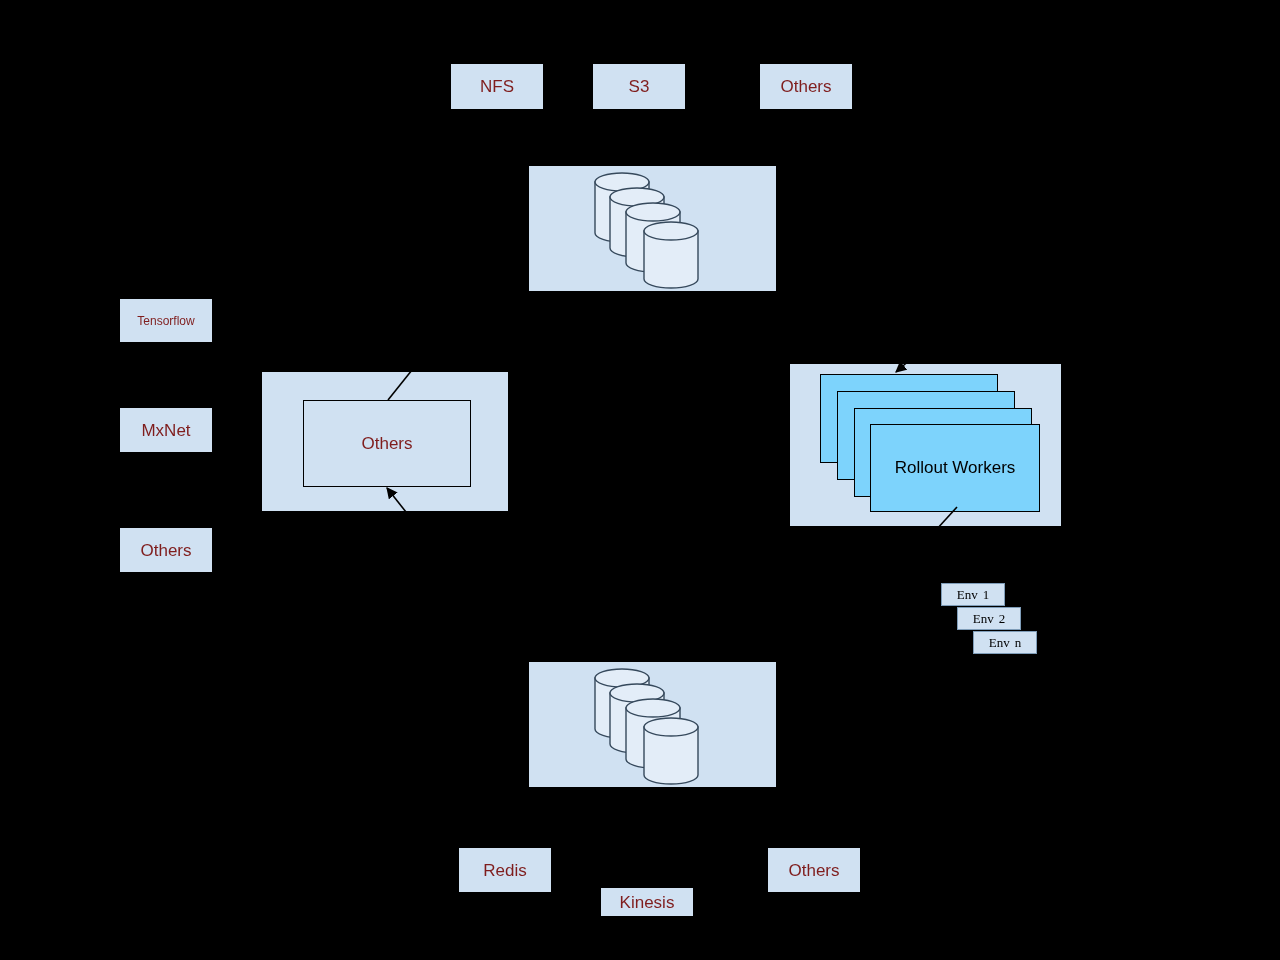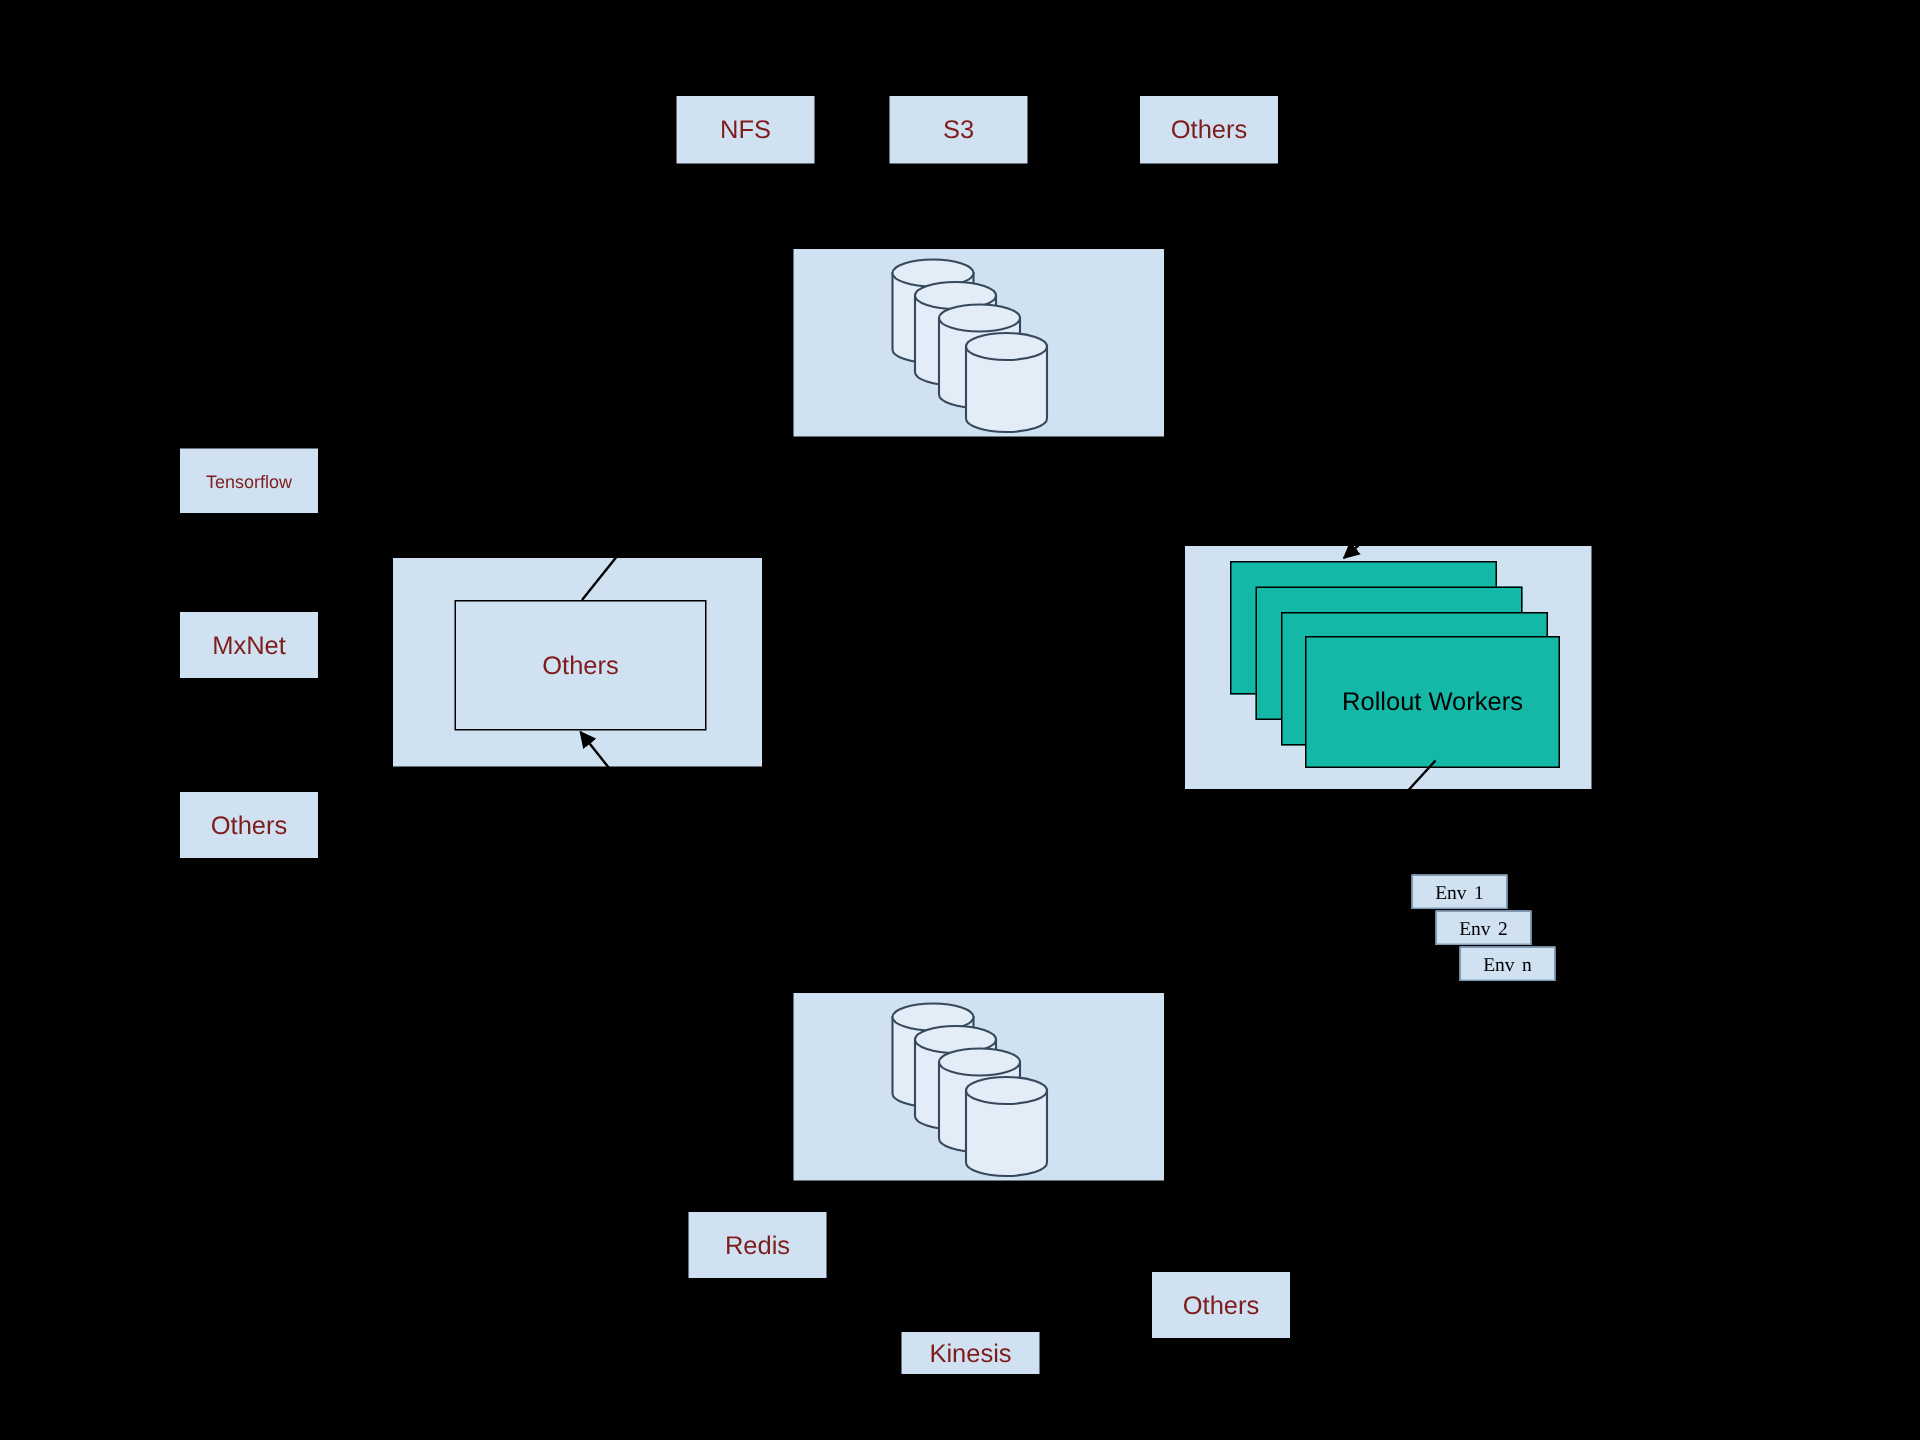--- a/index.html
+++ b/index.html
@@ -61,21 +61,21 @@
   .env-box .env-num {
     font-family: "Liberation Serif", serif;
     margin-left: 5px;
     font-size: 13px;
   }
 
   
   .worker-card {
     position: absolute;
     box-sizing: border-box;
-    background: #14b8a6;
+    background: #7dd3fc;
     border: 1px solid #000000;
     display: flex;
     align-items: center;
     justify-content: center;
     font-size: 17px;
     color: #000000;
     white-space: nowrap;
   }
 
   
@@ -172,21 +172,21 @@
       <ellipse cx="622" cy="678" rx="27" ry="9"></ellipse>
       <path d="M610,693 L610,744 A27,9 0 0 0 664,744 L664,693 Z"></path>
       <ellipse cx="637" cy="693" rx="27" ry="9"></ellipse>
       <path d="M626,708 L626,759 A27,9 0 0 0 680,759 L680,708 Z"></path>
       <ellipse cx="653" cy="708" rx="27" ry="9"></ellipse>
       <path d="M644,727 L644,775 A27,9 0 0 0 698,775 L698,727 Z"></path>
       <ellipse cx="671" cy="727" rx="27" ry="9"></ellipse>
     </g>
   </svg>
 
-  <div class="node" style="left:459px; top:808px; width:92px; height:44px;">
+  <div class="node" style="left:459px; top:848px; width:92px; height:44px;">
     <span>Redis</span>
   </div>
   <div class="node" style="left:601px; top:888px; width:92px; height:28px;">
     <span>Kinesis</span>
   </div>
   <div class="node" style="left:768px; top:848px; width:92px; height:44px;">
     <span>Others</span>
   </div>
 
   <svg class="overlay" viewBox="0 0 1280 960">

